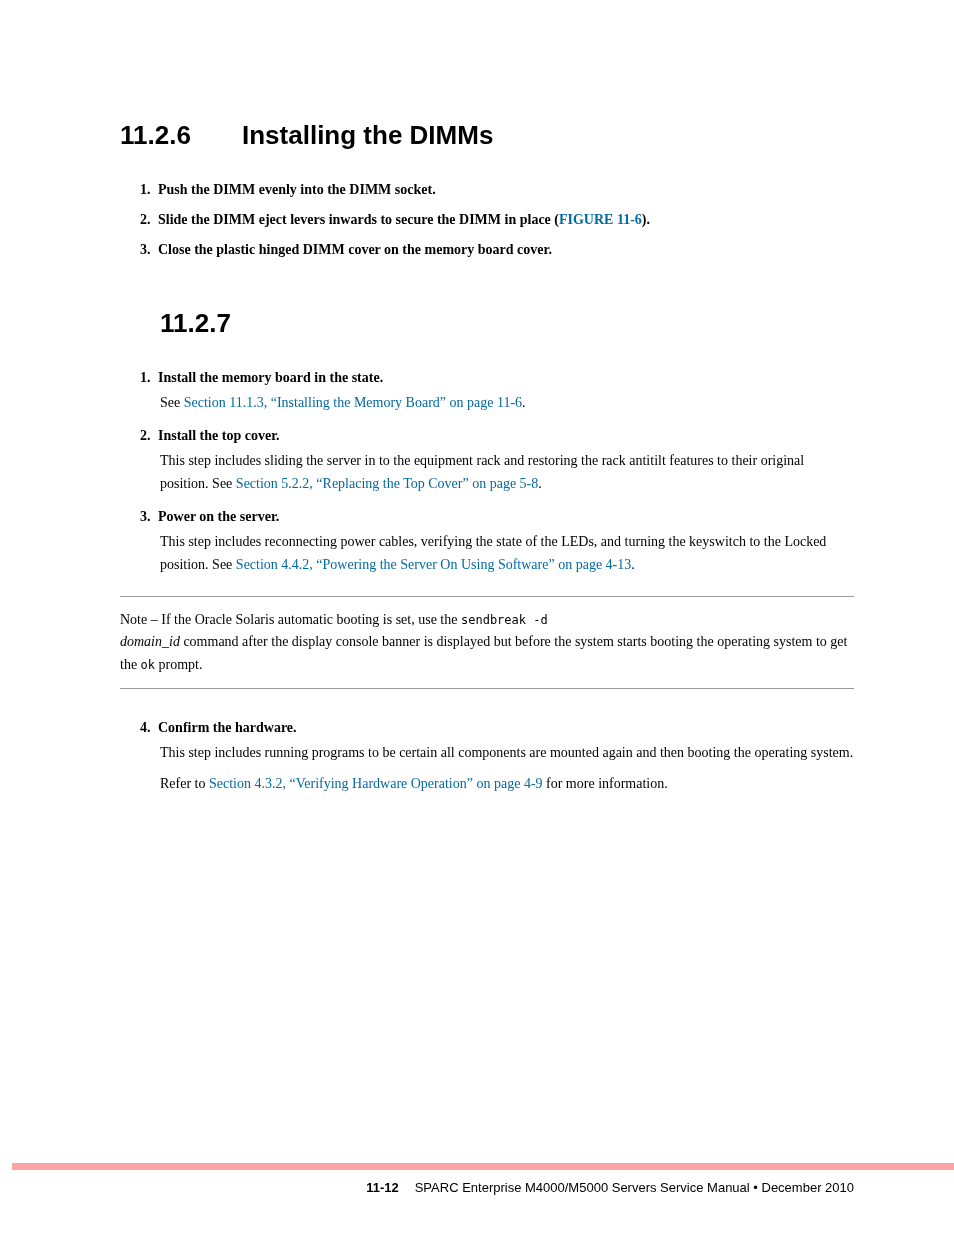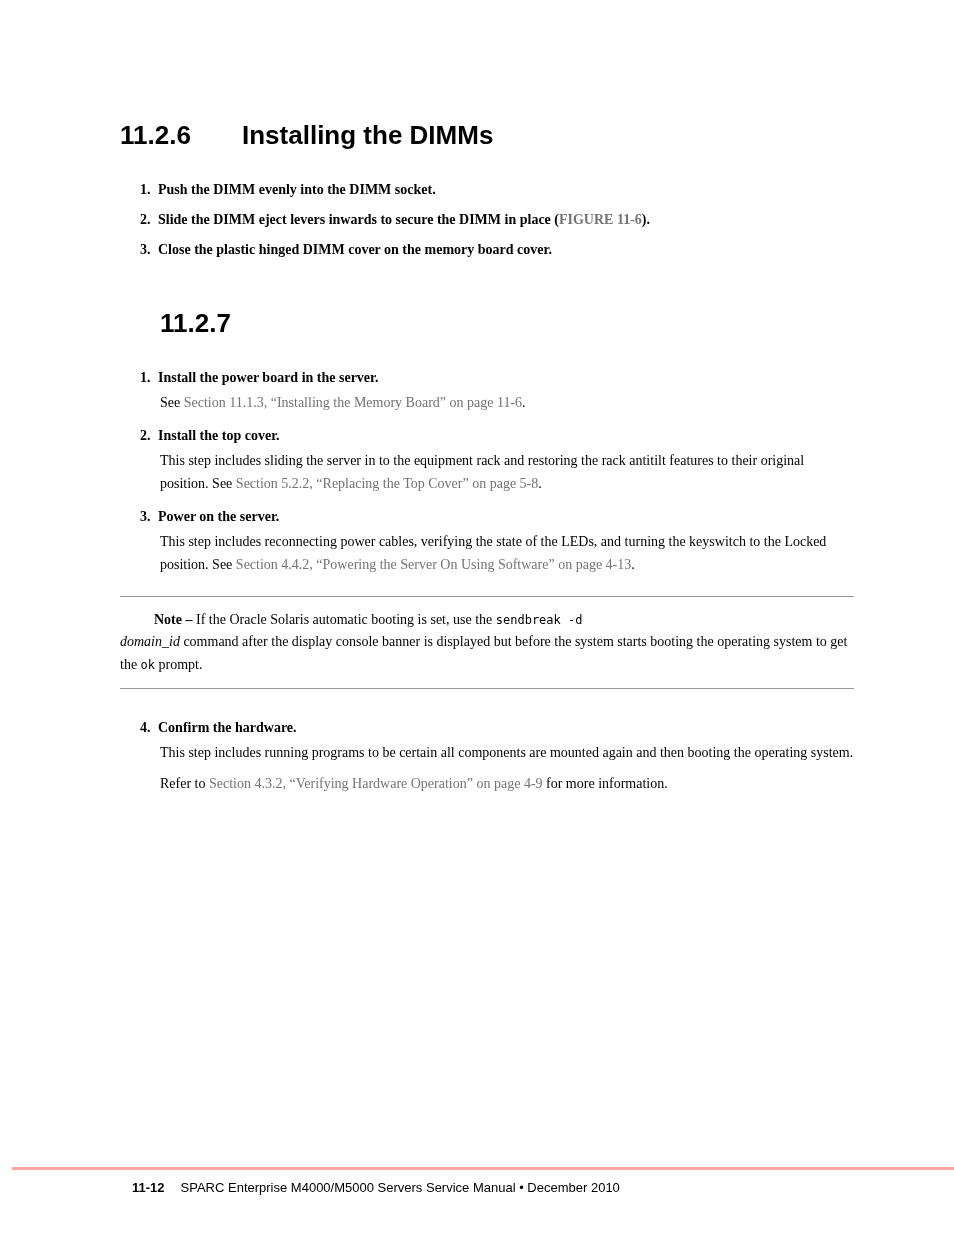--- a/index.html
+++ b/index.html
@@ -57,49 +57,49 @@
     .step-label span.step-num {
       margin-right: 4px;
     }
     .step-body {
       margin-left: 20px;
       font-size: 14px;
       line-height: 1.6;
       margin-top: 4px;
     }
     a, .link {
-      color: #737373;
+      color: #0369a1;
       text-decoration: none;
     }
     .note-box {
       border-top: 1px solid #999;
       border-bottom: 1px solid #999;
       padding: 12px 0;
       margin: 20px 0;
       font-size: 14px;
       line-height: 1.6;
     }
     .note-label {
-      font-weight: bold;
-      margin-left: 34px;
+      font-weight: normal;
     }
     code, .code {
       font-family: monospace;
       font-size: 12px;
     }
     .footer {
       position: absolute;
       bottom: 40px;
       left: 12px;
       right: 0;
       padding: 0 100px 0 120px;
       display: flex;
       align-items: center;
-      border-top: 3px solid #fca5a5;
+      border-top: 7px solid #fca5a5;
       padding-top: 10px;
+      justify-content: flex-end;
     }
     .footer-page-num {
       font-weight: bold;
       font-family: sans-serif;
       font-size: 13px;
       margin-right: 16px;
     }
     .footer-text {
       font-family: sans-serif;
       font-size: 13px;
@@ -142,21 +142,21 @@
 
   <div class="section-heading section-gap">
     <span class="section-number">11.2.7</span>
   </div>
 
   <ol class="step-list">
 
     <li class="step-item">
       <div class="step-label">
         <span class="step-num">1.</span>
-        <span>Install the power board in the server.</span>
+        <span>Install the memory board in the state.</span>
       </div>
       <div class="step-body">
         <span>See </span><a class="link">Section 11.1.3, “Installing the Memory Board” on page 11-6</a><span>.</span>
       </div>
     </li>
 
     <li class="step-item">
       <div class="step-label">
         <span class="step-num">2.</span>
         <span>Install the top cover.</span>

